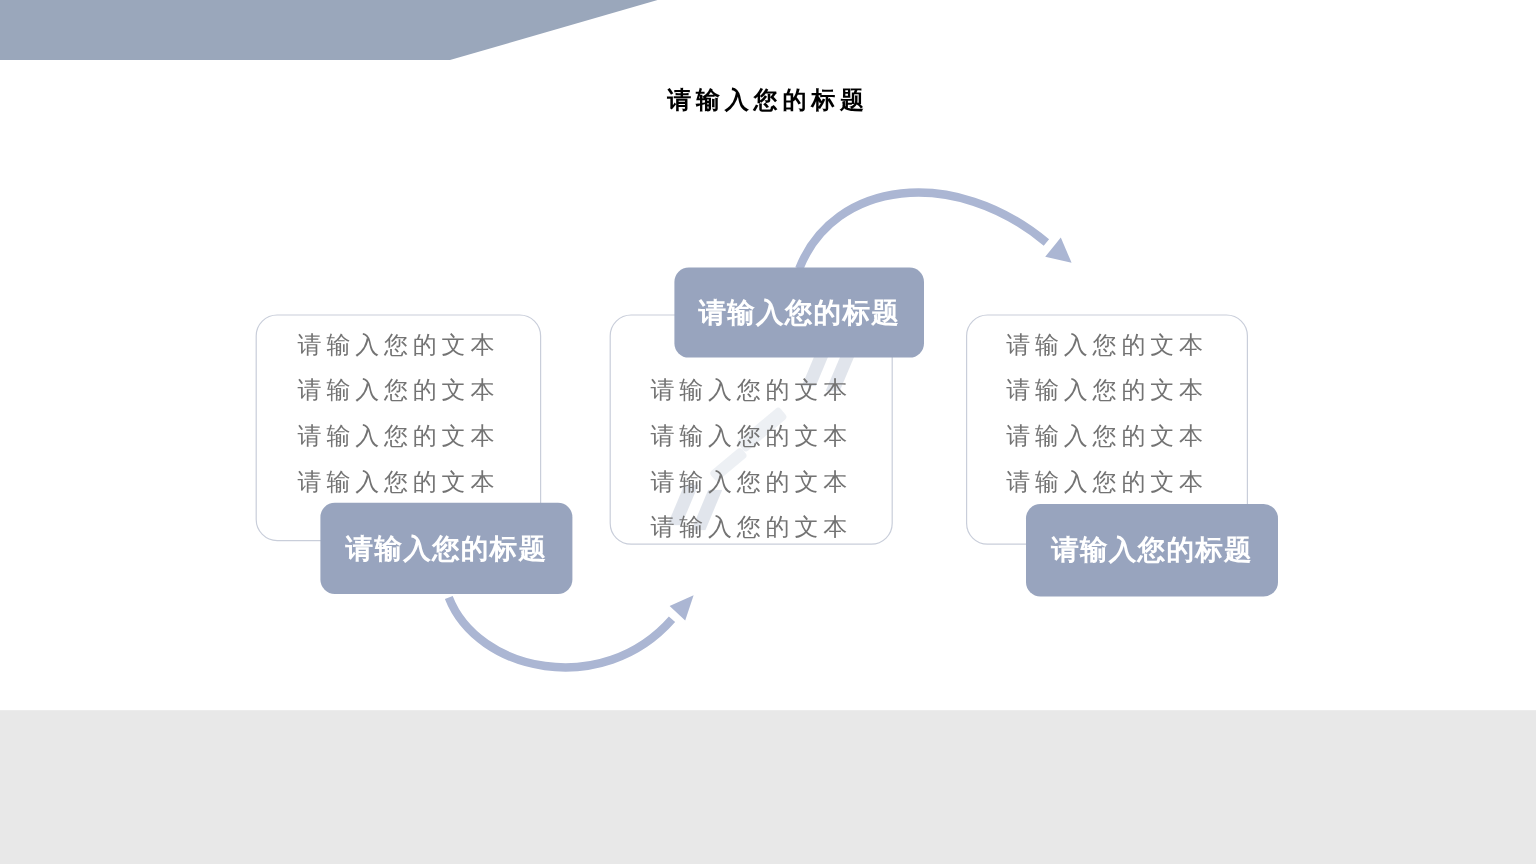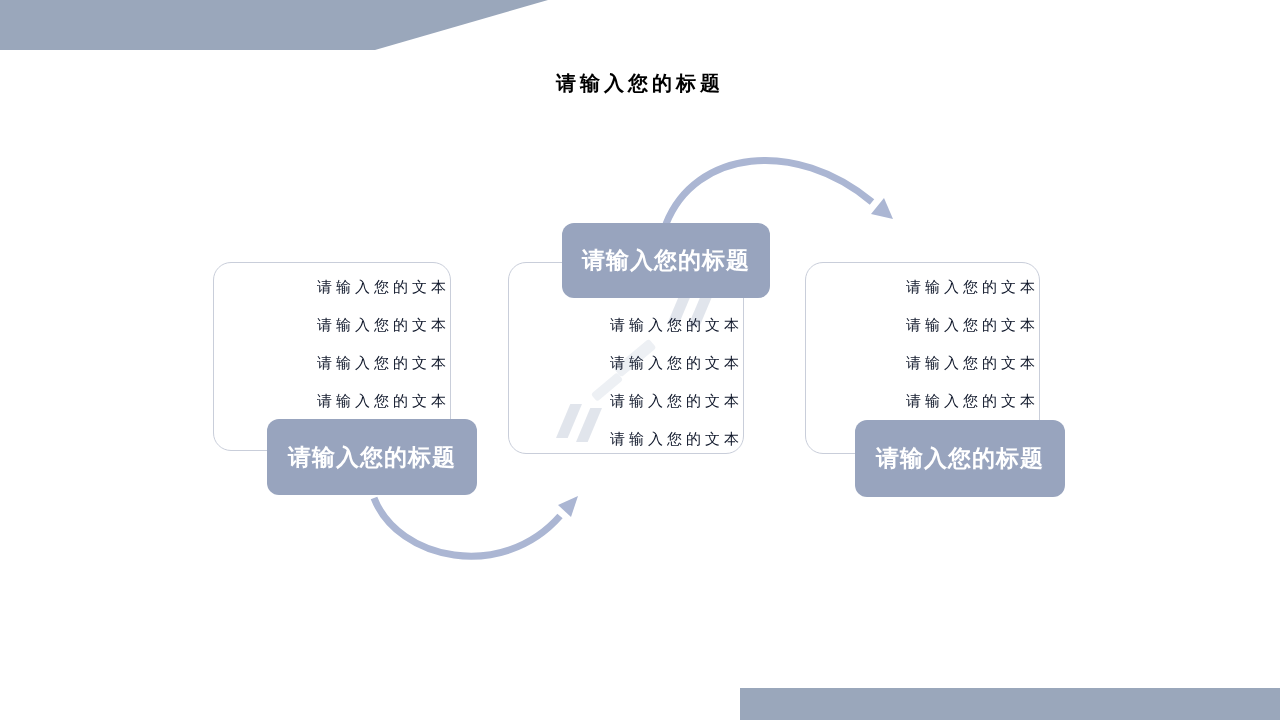--- a/index.html
+++ b/index.html
@@ -1,17 +1,17 @@
 <!DOCTYPE html>
 <html><head>
 <meta charset="utf-8">
 <style>
   html,body{margin:0;padding:0;background:#e8e8e8;}
   #slide{
-    position:relative;width:1280px;height:720px;background:#ffffff;
+    position:relative;width:1280px;height:592px;background:#ffffff;
     overflow:hidden;font-family:"DejaVu Sans","Liberation Sans",sans-serif;
   }
   
   .banner-top{
     position:absolute;left:0;top:0;width:1280px;height:50px;
     background:#9AA7BB;
     clip-path:polygon(0 0,548px 0,375px 100%,0 100%);
   }
   
   .bar-bottom{
@@ -23,22 +23,22 @@
     position:absolute;left:0;top:70px;width:1280px;height:30px;
     text-align:center;font-family:"DejaVu Serif","Liberation Serif",serif;
     font-weight:bold;font-size:20px;letter-spacing:4px;color:#000000;
   }
   
   .content-box{
     position:absolute;border:1px solid #C9CEDA;border-radius:18px;
     background:transparent;box-sizing:border-box;
   }
   .content-box .line{
-    display:block;height:38px;line-height:38px;text-align:right;
-    font-size:15px;letter-spacing:4px;color:#0f172a;white-space:nowrap;
+    display:block;height:38px;line-height:38px;text-align:center;
+    font-size:20px;letter-spacing:4px;color:#737373;white-space:nowrap;
   }
   #box-left  {left:213px;top:262px;width:238px;height:189px;padding-top:5px;}
   #box-middle{left:508px;top:262px;width:236px;height:192px;padding-top:43px;}
   #box-right {left:805px;top:262px;width:235px;height:192px;padding-top:5px;}
   
   .title-pill{
     position:absolute;width:210px;height:76px;border-radius:12px;
     background:#98A4BE;color:#ffffff;display:flex;align-items:center;
     justify-content:center;font-family:"DejaVu Serif","Liberation Serif",serif;
     font-weight:bold;font-size:23px;letter-spacing:1px;white-space:nowrap;

